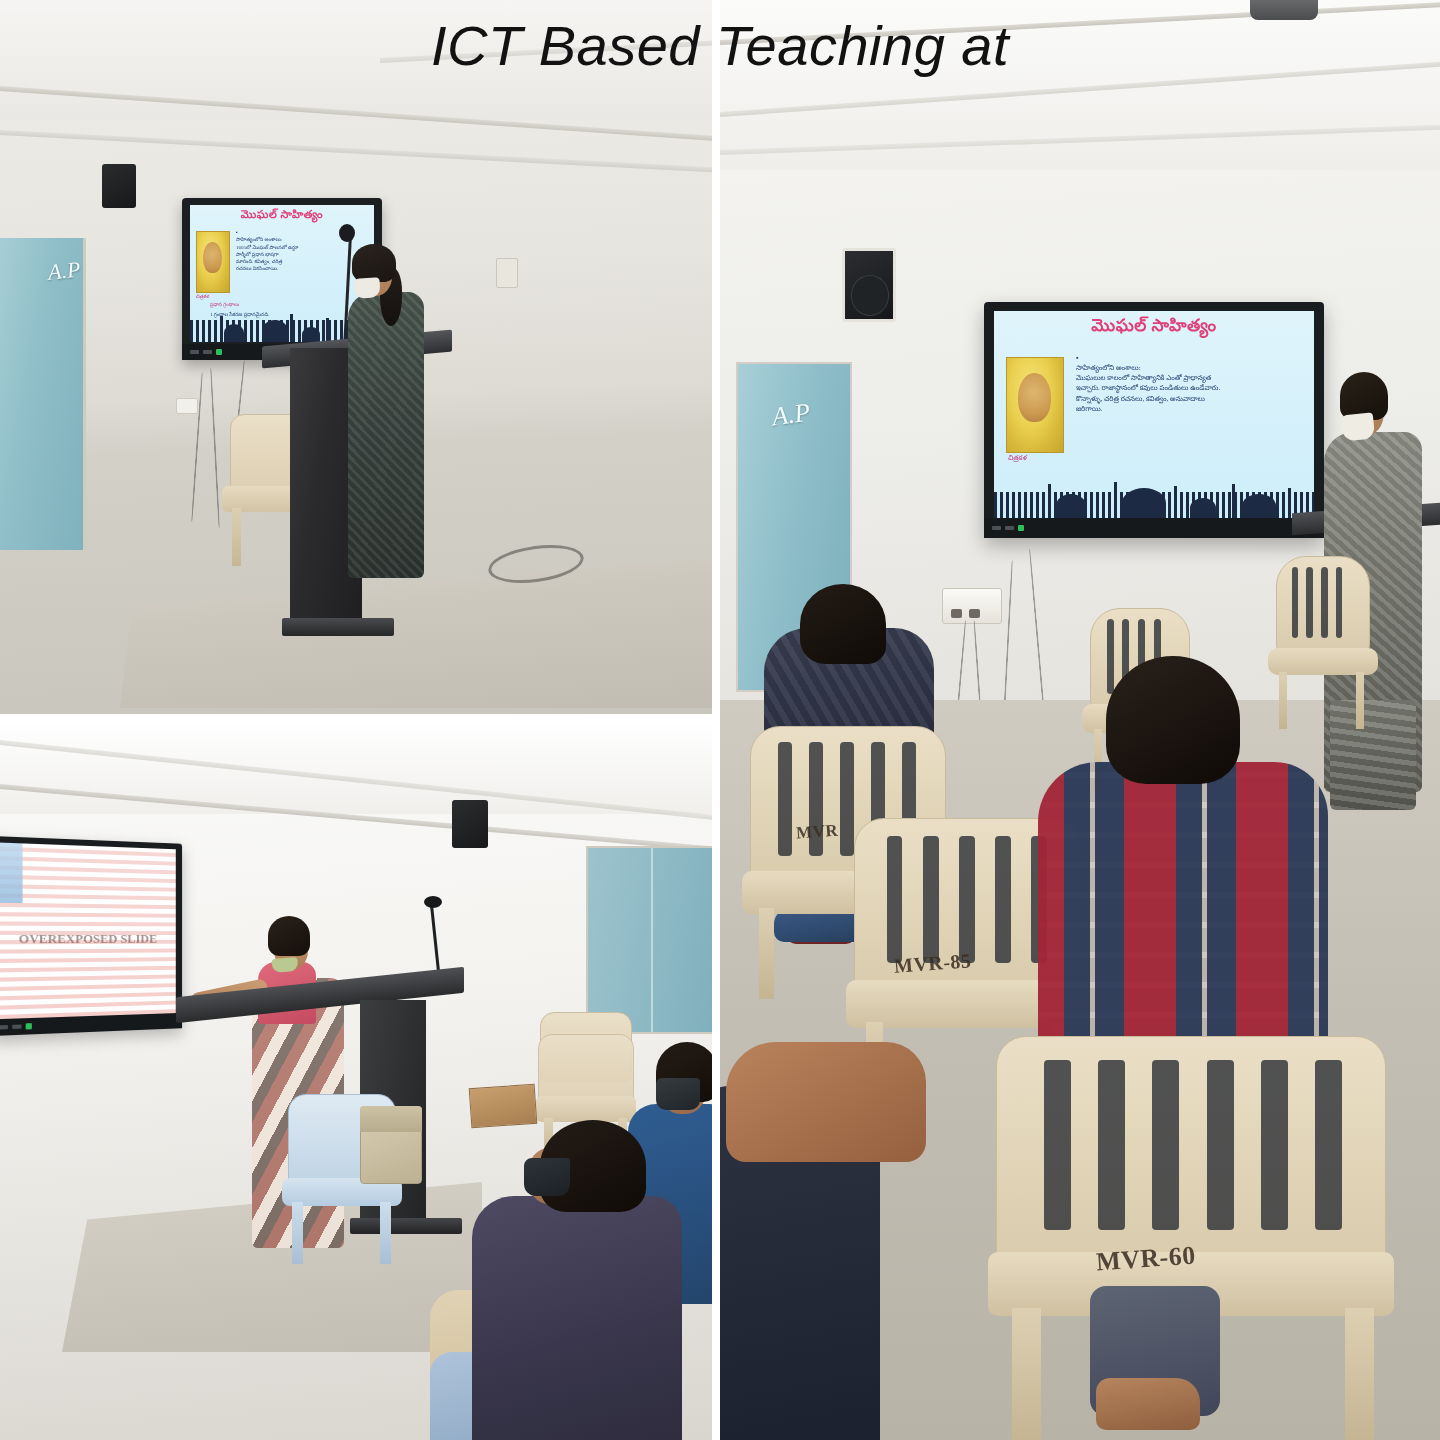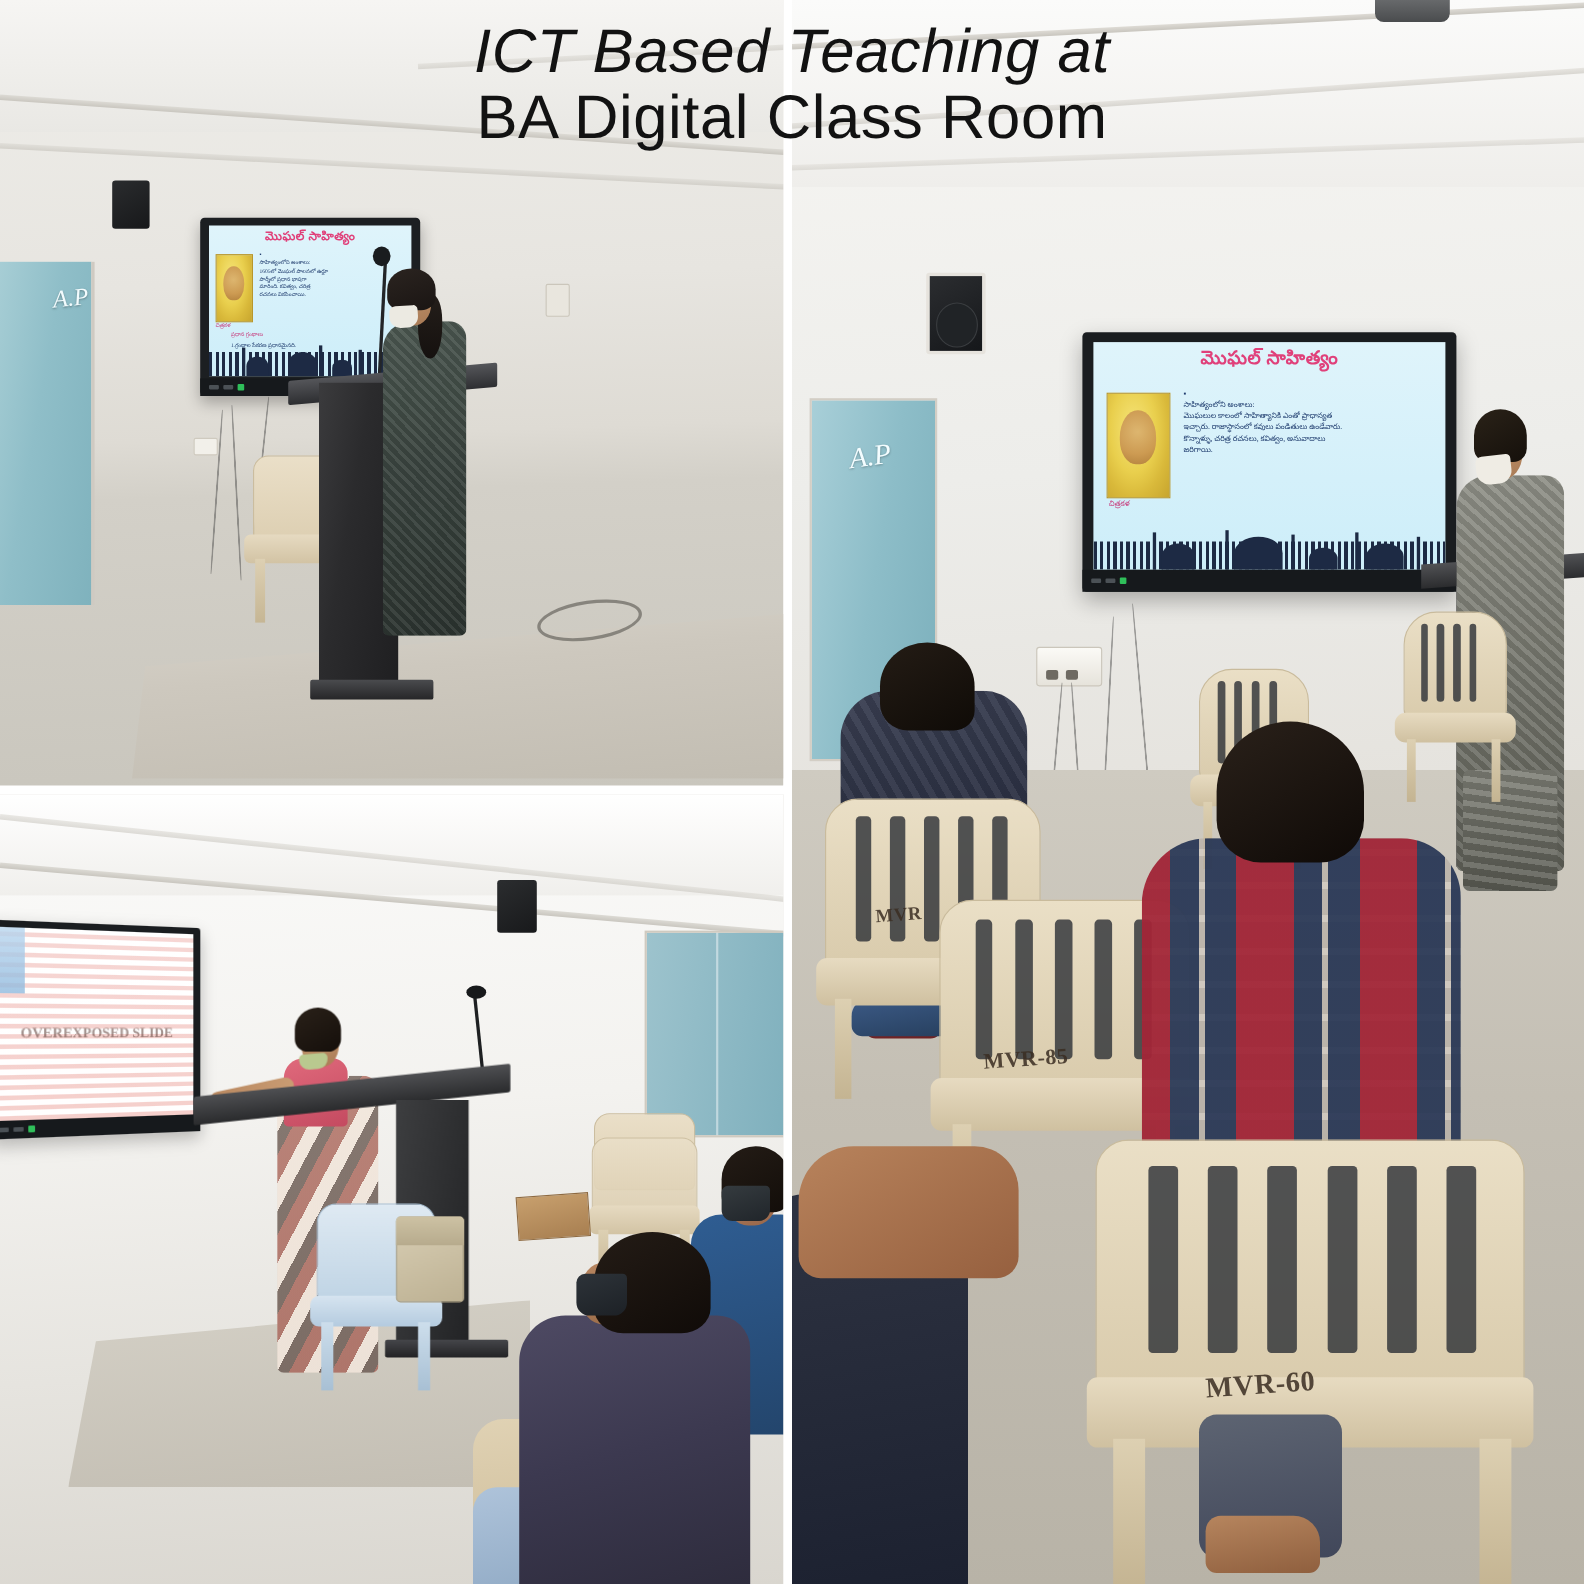--- a/index.html
+++ b/index.html
@@ -860,16 +860,15 @@
     </div>
 
     <div class="obj" id="r-stu3-body"></div>
     <div class="obj" id="r-stu3-arm"></div>
     <div class="obj" id="r-stu4-leg"></div>
     <div class="obj" id="r-stu4-foot"></div>
   </div>
 
   <div id="title-overlay">
     <div id="title-line-2">ICT Based Teaching at</div>
-    <div id="title-line-3">BA Digital Class Room</div>
   </div>
 
 </div>
 
 </body></html>

